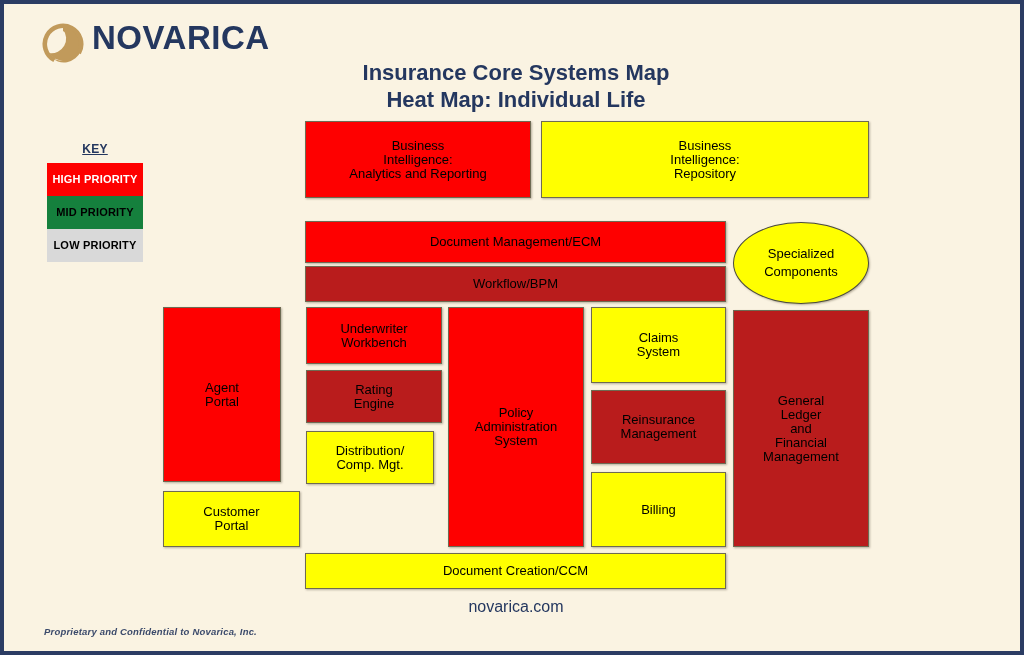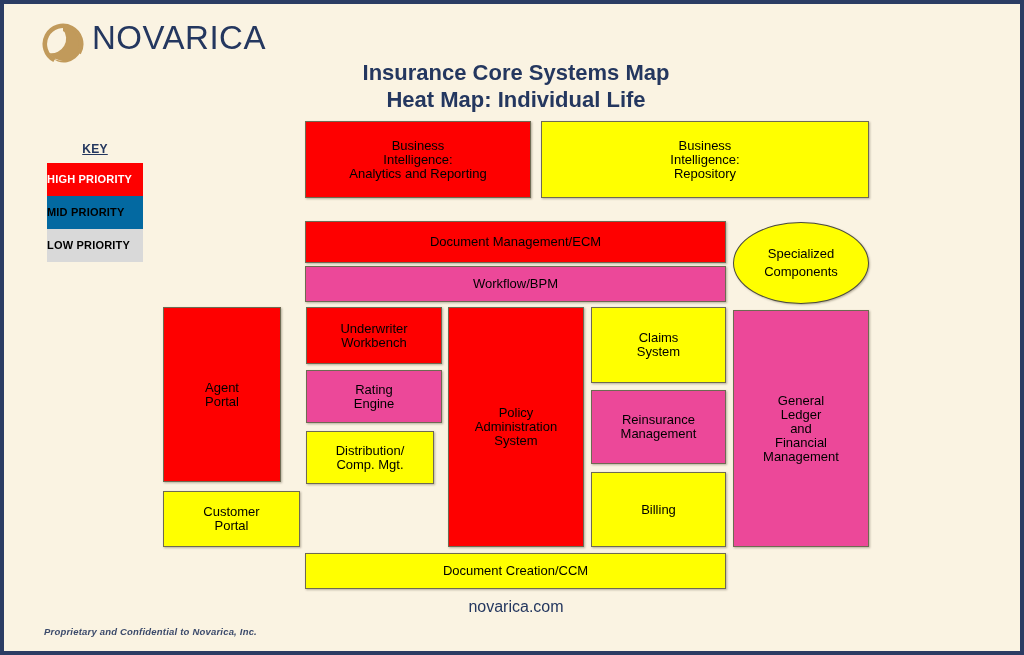--- a/index.html
+++ b/index.html
@@ -35,21 +35,21 @@
     top: 3px;
     width: 42px;
     height: 42px;
   }
   #logo-text {
     position: absolute;
     left: 52px;
     top: -1px;
     font-size: 33px;
     letter-spacing: 0.5px;
-    font-weight: 400;
+    font-weight: 700;
     color: #24375f;
     font-family: "Liberation Sans", sans-serif;
     white-space: nowrap;
   }
 
   
   #title-block {
     position: absolute;
     left: 0;
     top: 55px;
@@ -74,20 +74,21 @@
     font-size: 12px;
     font-weight: bold;
     color: #24375f;
     text-decoration: underline;
     margin-bottom: 7px;
     letter-spacing: .3px;
   }
   .key-row {
     height: 33px;
     line-height: 33px;
+    text-align: center;
     font-size: 11px;
     font-weight: bold;
     letter-spacing: .2px;
   }
 
   
   .box {
     position: absolute;
     box-sizing: border-box;
     border: 1px solid #6e6a52;
@@ -96,21 +97,21 @@
     justify-content: center;
     text-align: center;
     font-size: 13px;
     line-height: 14px;
     color: #000000;
     padding: 2px 4px;
     box-shadow: 1px 1px 2px rgba(60,50,30,.35);
   }
   .red    { background: #fe0000; }
   .yellow { background: #ffff00; }
-  .gray   { background: #ec4899; }
+  .gray   { background: #b91c1c; }
 
   .ellipse {
     position: absolute;
     box-sizing: border-box;
     border: 1px solid #4a4a42;
     border-radius: 50%;
     background: #ffff00;
     display: flex;
     align-items: center;
     justify-content: center;
@@ -183,21 +184,21 @@
   </div>
 
   <div id="title-block">
     <div>Insurance Core Systems Map</div>
     <div>Heat Map: Individual Life</div>
   </div>
 
   <div id="key-block">
     <div id="key-title">KEY</div>
     <div class="key-row" style="background:#fe0000;color:#ffffff;">HIGH PRIORITY</div>
-    <div class="key-row" style="background:#0369a1;color:#000000;">MID PRIORITY</div>
+    <div class="key-row" style="background:#15803d;color:#000000;">MID PRIORITY</div>
     <div class="key-row" style="background:#d9d9d9;color:#000000;">LOW PRIORITY</div>
   </div>
 
   <div class="box red" style="left:301px; top:117px; width:226px; height:77px;">Business<br>Intelligence:<br>Analytics and Reporting</div>
 
   <div class="box yellow" style="left:537px; top:117px; width:328px; height:77px;">Business<br>Intelligence:<br>Repository</div>
 
   <div class="box red" style="left:301px; top:217px; width:421px; height:42px;">Document Management/ECM</div>
 
   <div class="box gray" style="left:301px; top:262px; width:421px; height:36px;">Workflow/BPM</div>

